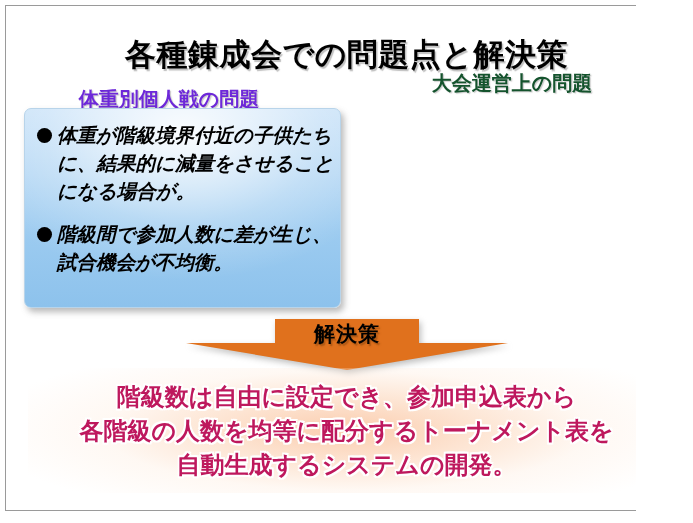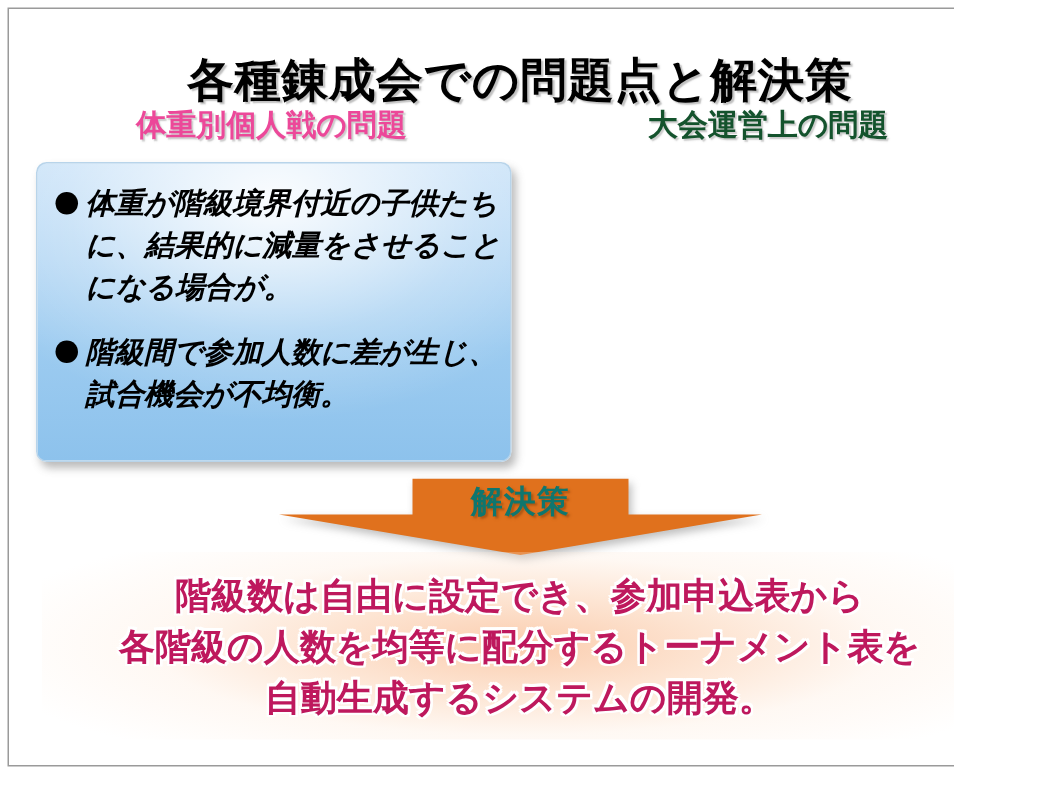--- a/index.html
+++ b/index.html
@@ -50,21 +50,21 @@
   .col-heading {
     position: absolute;
     top: 70px;
     font-size: 20px;
     line-height: 26px;
     font-weight: bold;
     text-align: center;
     white-space: nowrap;
     text-shadow: 1.2px 1.2px 1px rgba(150,150,150,0.5);
   }
-  .col-heading.left  { left: 21px;  width: 320px; color: #ec4899; }
+  .col-heading.left  { left: 9px;  width: 320px; color: #6d28d9; margin-top: 16px; }
   .col-heading.right { left: 356px; width: 312px; color: #14532d; }
 
   
   .problem-box {
     position: absolute;
     border-radius: 7px;
     box-sizing: border-box;
     box-shadow: 3px 4px 6px rgba(90,90,90,0.42);
     overflow: hidden;
   }
@@ -187,21 +187,21 @@
 
   .solution-arrow-label {
     position: absolute;
     left: 0;
     top: 2px;
     width: 322px;
     text-align: center;
     font-size: 21px;
     line-height: 26px;
     font-weight: bold;
-    color: #0f766e;
+    color: #000000;
     letter-spacing: 1px;
     text-shadow: 1.5px 1.5px 1.5px rgba(120,60,10,0.5);
     white-space: nowrap;
   }
 
   
   .conclusion-glow {
     position: absolute;
     left: 28px;
     top: 368px;

